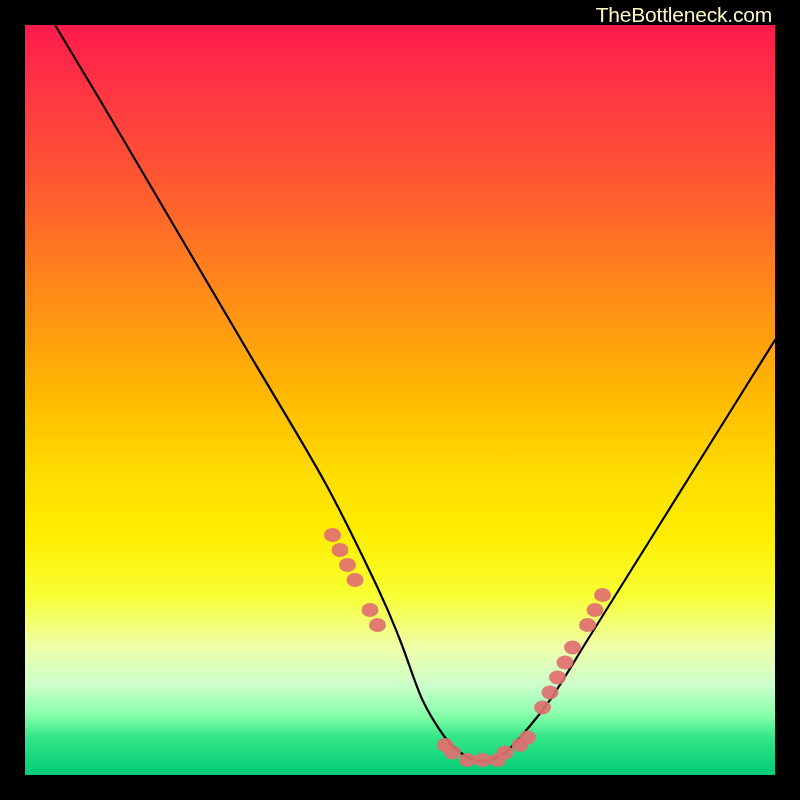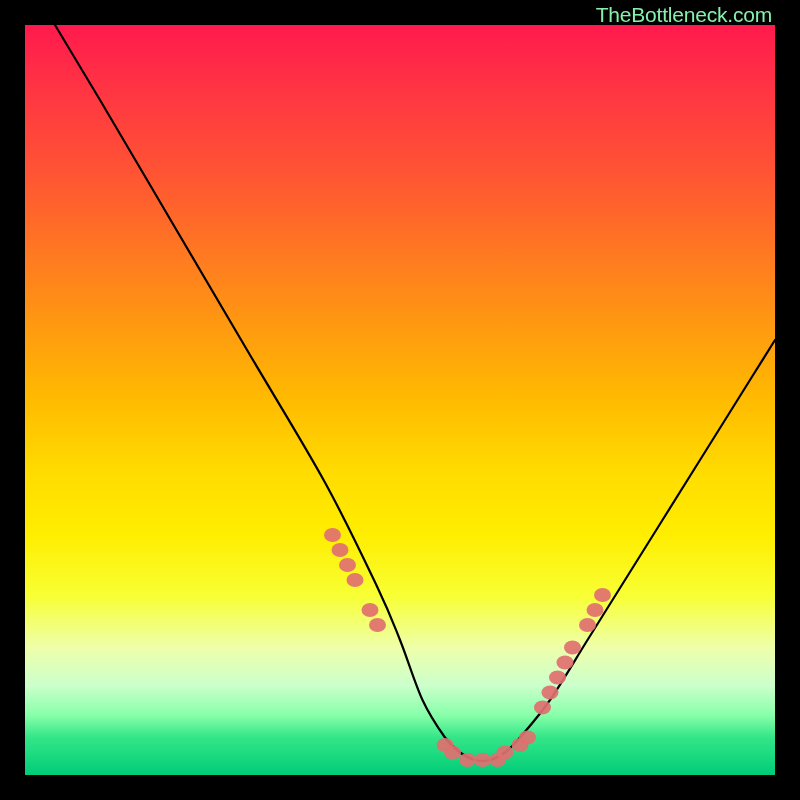--- a/index.html
+++ b/index.html
@@ -32,21 +32,21 @@
       #00cc77 100%
     );
   }
   .watermark {
     position: absolute;
     top: 3px;
     right: 28px;
     font-family: Arial, Helvetica, sans-serif;
     font-size: 21px;
     font-weight: 400;
-    color: #86efac;
+    color: #fef9c3;
     letter-spacing: -0.2px;
   }
   svg.curve {
     position: absolute;
     top: 0; left: 0;
     width: 750px; height: 750px;
     overflow: visible;
   }
 </style>
 </head>

